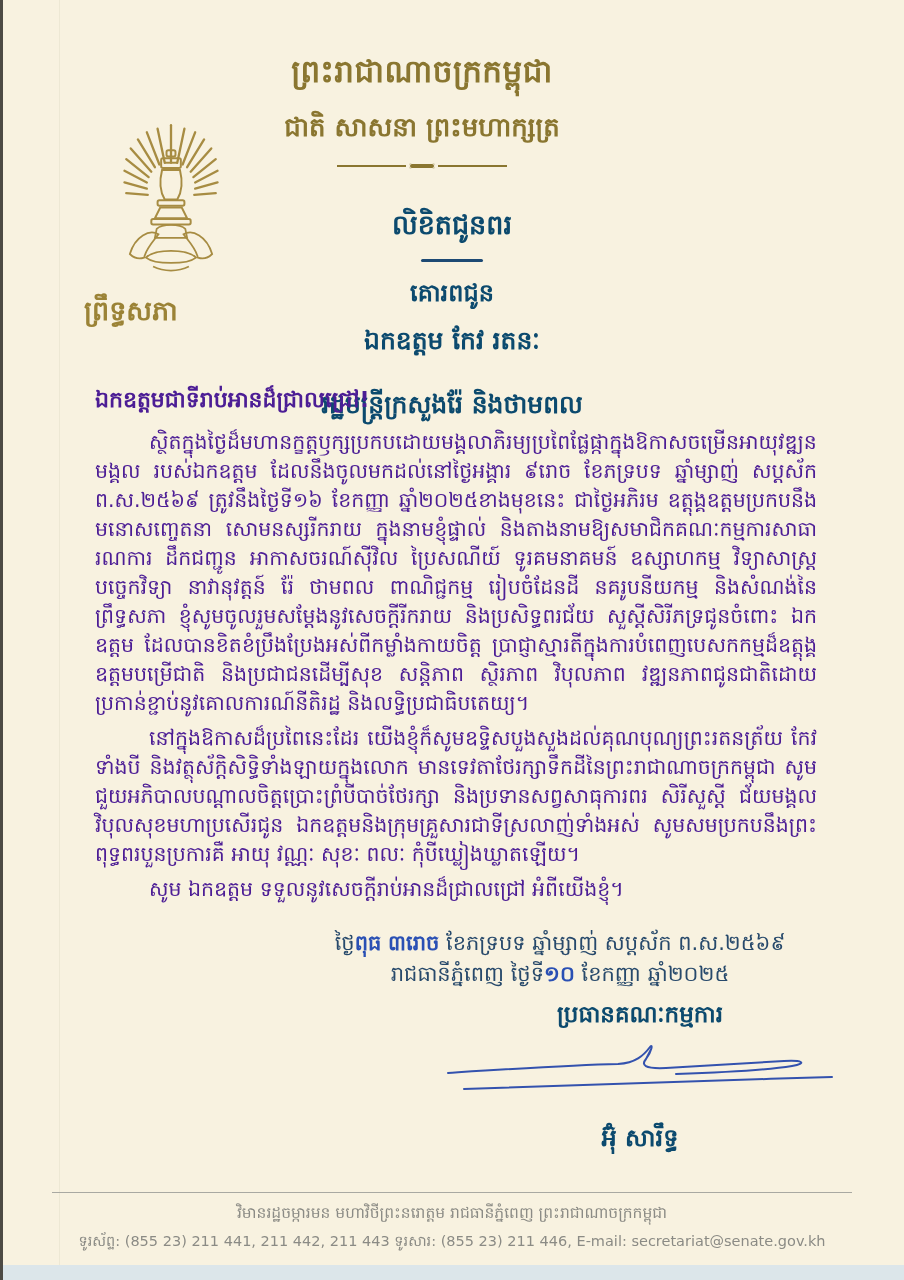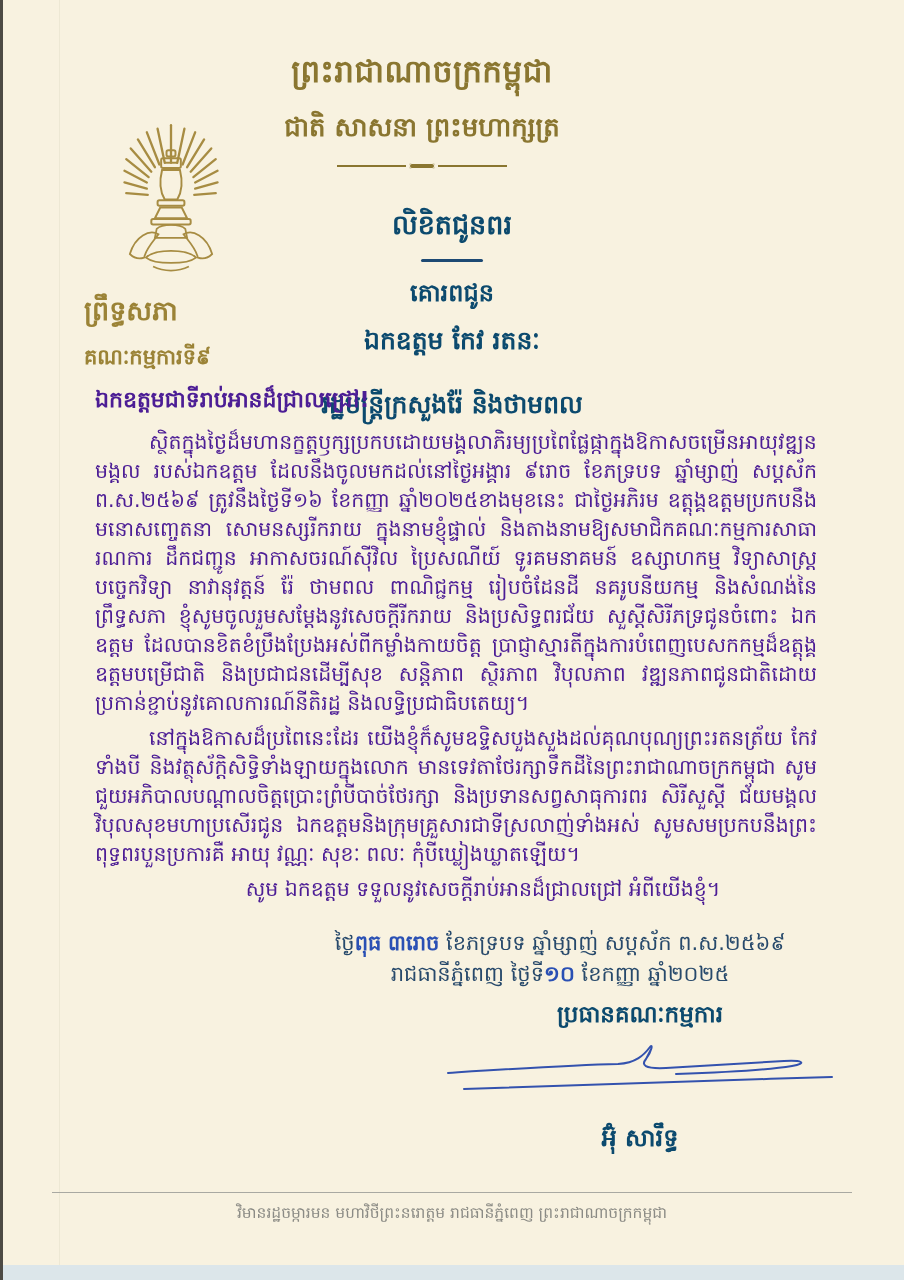--- a/index.html
+++ b/index.html
@@ -37,21 +37,21 @@
   .l-title{font-size:27px;font-weight:bold;}
   .l-title-divider{width:62px;height:3px;background:#1d4a74;border-radius:2px;margin:12px auto 16px;}
   .l-to{font-size:24px;font-weight:bold;margin-top:6px;}
   .l-recipient{font-size:25px;font-weight:bold;margin-top:12px;}
   .l-rtitle{font-size:25px;font-weight:bold;margin-top:28px;}
 
   
   .body-block{position:absolute;left:95px;top:386px;width:722px;color:#4c1d95;}
   .greeting{font-size:22px;font-weight:bold;margin-bottom:10px;}
   .para{font-size:20.5px;line-height:29px;text-align:justify;text-indent:54px;margin:0 0 6px 0;}
-  .closing{font-size:20.5px;line-height:29px;text-indent:54px;margin-top:2px;text-align:center;}
+  .closing{font-size:20.5px;line-height:29px;text-indent:54px;margin-top:2px;}
 
   
   .dateline{position:absolute;left:260px;top:928px;width:600px;text-align:center;color:#27496b;font-size:21px;line-height:31px;}
   .ink{color:#2a50b4;font-weight:bold;}
 
   
   .sigblock{position:absolute;left:440px;top:992px;width:400px;text-align:center;color:#0c4a6e;margin-top:8px;}
   .sig-title{font-size:23px;font-weight:bold;}
   .sig-svg{display:block;margin:4px auto 0;}
   .sig-name{font-size:24px;font-weight:bold;margin-top:6px;}
@@ -110,21 +110,20 @@
       </g>
       <g stroke="#a78c42" stroke-width="2" fill="none">
         <path d="M44 124 C50 118 70 118 76 124 L78 134 L42 134 Z"></path>
         <path d="M14 152 C20 132 36 124 46 130 C40 138 32 146 30 156 C24 158 18 156 14 152 Z"></path>
         <path d="M106 152 C100 132 84 124 74 130 C80 138 88 146 90 156 C96 158 102 156 106 152 Z"></path>
         <path d="M32 156 C42 146 78 146 88 156 C78 164 42 164 32 156 Z"></path>
         <path d="M40 166 C52 172 68 172 80 166"></path>
       </g>
     </svg>
     <div class="sender-inst">ព្រឹទ្ធសភា</div>
-    <div class="sender-comm">គណៈកម្មការទី៩</div>
   </div>
 
   <div class="letterhead">
     <div class="l-title">លិខិតជូនពរ</div>
     <div class="l-title-divider"></div>
     <div class="l-to">គោរពជូន</div>
     <div class="l-recipient">ឯកឧត្តម កែវ រតនៈ</div>
     <div class="l-rtitle">រដ្ឋមន្ត្រីក្រសួងរ៉ែ និងថាមពល</div>
   </div>
 
@@ -154,17 +153,18 @@
         <path d="M8 36 C70 32 130 28 178 27 C196 26 204 18 210 10 C213 6 212 14 206 22 C201 28 204 32 226 31 C262 29 310 26 344 24 C362 23 368 26 352 29 C322 34 268 36 236 37"></path>
         <path d="M24 52 C120 48 260 44 392 40"></path>
       </g>
     </svg>
     <div class="sig-name">អ៊ុំ សារឹទ្ធ</div>
   </div>
 
   <div class="footer">
     <div class="footer-rule"></div>
     <div class="footer-address">វិមានរដ្ឋចម្ការមន មហាវិថីព្រះនរោត្តម រាជធានីភ្នំពេញ ព្រះរាជាណាចក្រកម្ពុជា</div>
+    <div class="footer-contact">ទូរស័ព្ទ: (855 23) 211 441, 211 442, 211 443 ទូរសារ: (855 23) 211 446, E-mail: secretariat@senate.gov.kh</div>
   </div>
 
   <div class="scan-strip-bottom"></div>
   <div class="scan-edge-left"></div>
 </div>
 
 </body></html>

